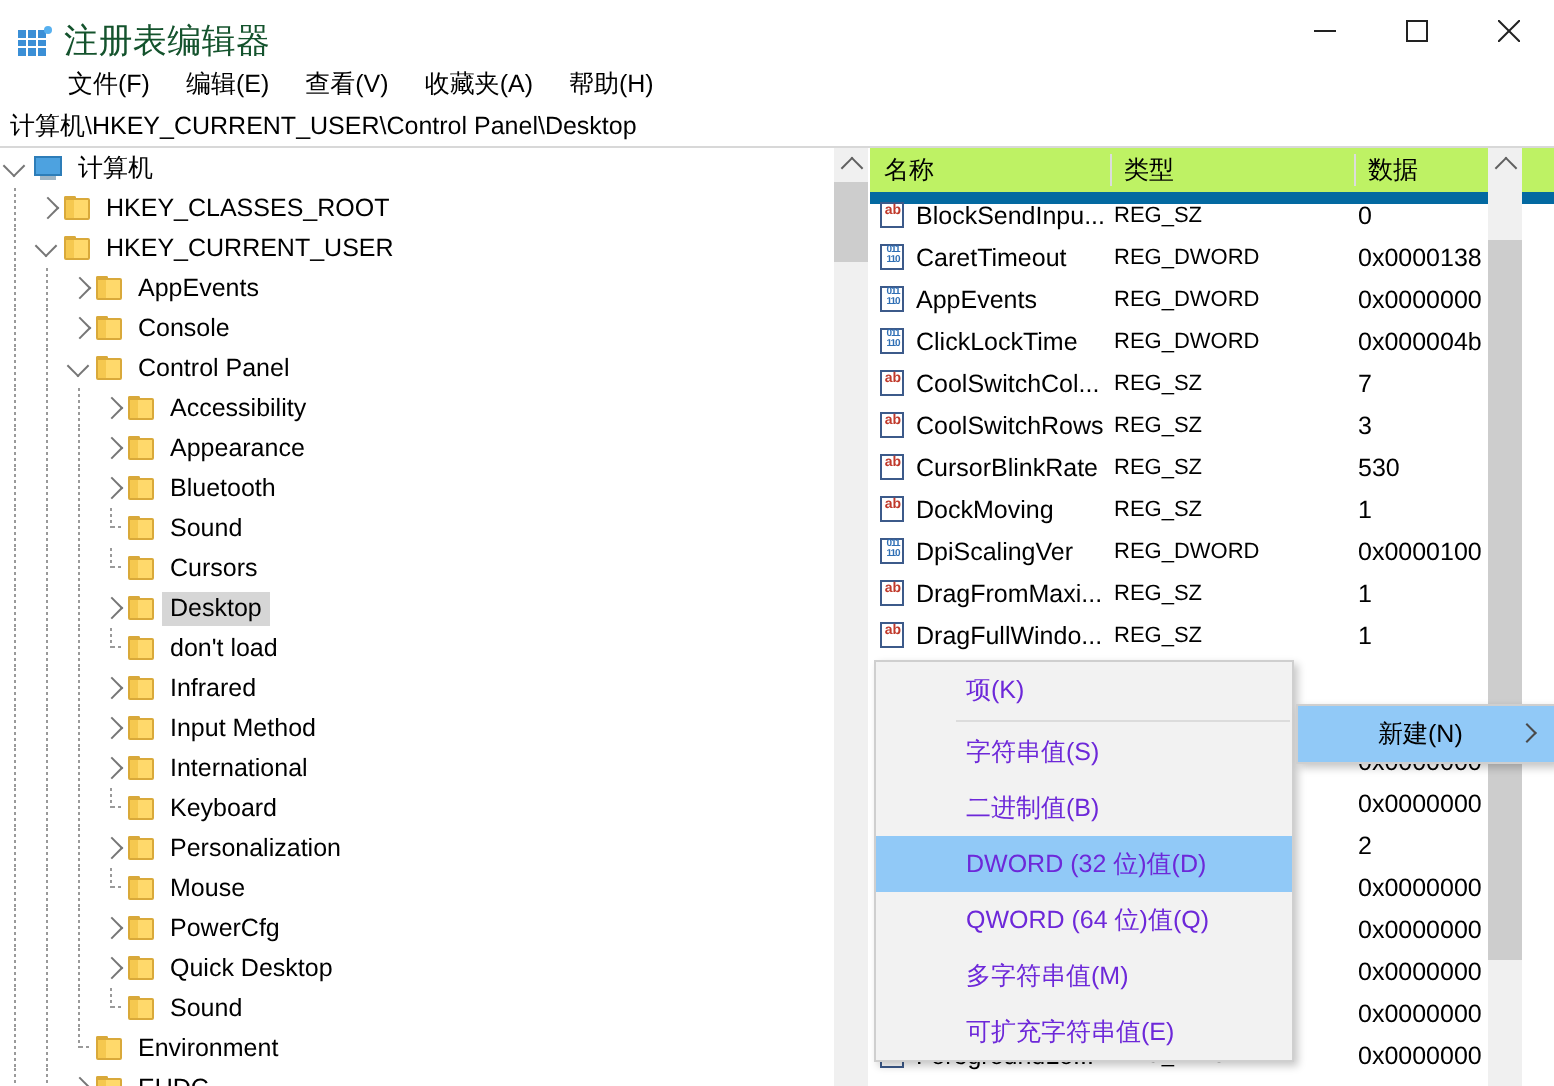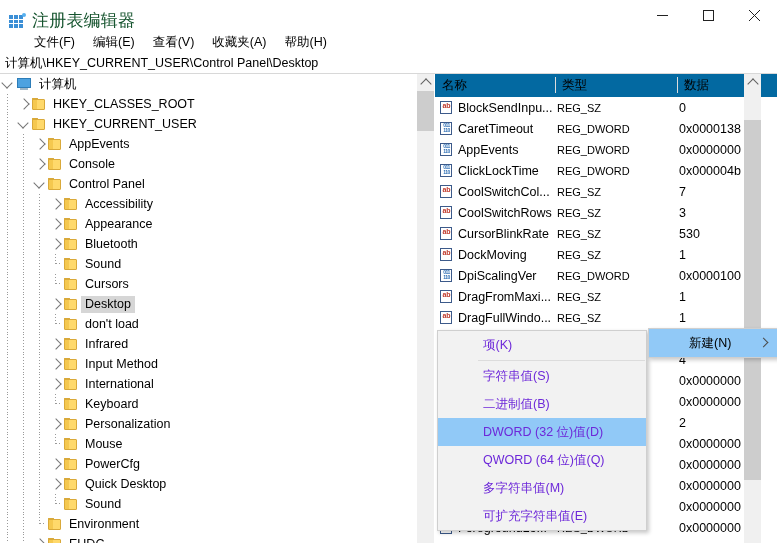--- a/index.html
+++ b/index.html
@@ -58,21 +58,21 @@
          background-image:linear-gradient(to right,#9a9a9a 50%,transparent 50%);background-size:3px 1px;}
   .folder{width:14px;height:13px;position:relative;flex:0 0 14px;margin-right:3px;}
   .folder .body{position:absolute;left:0;top:1px;width:13px;height:11px;background:#ffd96b;border:1px solid #d9a93a;box-sizing:border-box;border-radius:1px;}
   .folder .tab{position:absolute;left:0;top:0px;width:6px;height:3px;background:#ffd96b;border:1px solid #d9a93a;border-bottom:none;box-sizing:border-box;border-radius:1px 1px 0 0;}
   .folder .shade{position:absolute;left:1px;top:2px;width:4px;height:9px;background:#f5c84f;}
   .pcicon{width:16px;height:13px;position:relative;flex:0 0 16px;margin-right:3px;}
   .pcicon .scr{position:absolute;left:1px;top:0;width:14px;height:10px;background:#4da2e0;border:1px solid #2d7db8;box-sizing:border-box;}
   .pcicon .base{position:absolute;left:4px;top:10px;width:8px;height:2px;background:#9fb6c6;}
 
   
-  .lhead{position:absolute;left:0;top:0;width:342px;height:22px;background:#0369a1;border-bottom:1px solid #0369a1;}
+  .lhead{position:absolute;left:0;top:0;width:342px;height:22px;background:#bef264;border-bottom:6px solid #0369a1;}
   .lhead .cell{position:absolute;top:0;height:22px;display:flex;align-items:center;font-size:12.5px;color:#000;padding-left:7px;box-sizing:border-box;}
   .lhead .div{position:absolute;top:3px;width:1px;height:16px;background:#dcdcdc;}
   .lbody{position:absolute;left:0;top:23px;width:342px;}
   .lrow{position:relative;height:21px;display:flex;align-items:center;white-space:nowrap;cursor:default;}
   .lrow .c-name{position:absolute;left:4px;display:flex;align-items:center;gap:4px;}
   .lrow .c-type{position:absolute;left:122px;font-size:11px;}
   .lrow .c-data{position:absolute;left:244px;font-size:12.5px;}
   .vicon{width:15px;height:14px;position:relative;flex:0 0 15px;}
   .vicon .pg{position:absolute;left:1px;top:0;width:12px;height:13px;background:#fff;border:1px solid #3c5a8a;box-sizing:border-box;}
   .vicon .txt{position:absolute;left:2px;top:1.5px;width:11px;text-align:center;font-family:"Liberation Sans",sans-serif;font-size:7px;font-weight:bold;line-height:8px;}
@@ -91,21 +91,21 @@
   .list-sb .track{position:absolute;left:0;top:0;width:17px;height:469px;background:#f0f0f0;}
 
   
   .ctxmenu{position:absolute;background:#f2f2f2;border:1px solid #cfcfcf;
            box-shadow:2px 2px 4px rgba(0,0,0,.22);z-index:50;}
   .ctxitem{height:28px;display:flex;align-items:center;padding-left:45px;
            font-size:12.5px;color:#6d28d9;white-space:nowrap;cursor:default;box-sizing:border-box;}
   .ctxitem.hl{background:#91c9f7;}
   .ctxsep{height:1px;background:#dcdcdc;margin:1px 1px 1px 40px;}
   .submenu{position:absolute;background:#f2f2f2;border:1px solid #cfcfcf;
-           box-shadow:2px 2px 4px rgba(0,0,0,.22);z-index:60;}
+           box-shadow:2px 2px 4px rgba(0,0,0,.22);z-index:60;margin-top:24px;}
   .subitem{height:28px;display:flex;align-items:center;padding-left:40px;padding-right:10px;
            font-size:12.5px;color:#000;white-space:nowrap;box-sizing:border-box;position:relative;}
   .subitem.hl{background:#91c9f7;}
   .subchev{position:absolute;right:10px;top:10px;width:6px;height:6px;
            border-right:1.4px solid #4a4a4a;border-top:1.4px solid #4a4a4a;transform:rotate(45deg);}
 </style>
 </head>
 <body>
 
 <div class="app">

